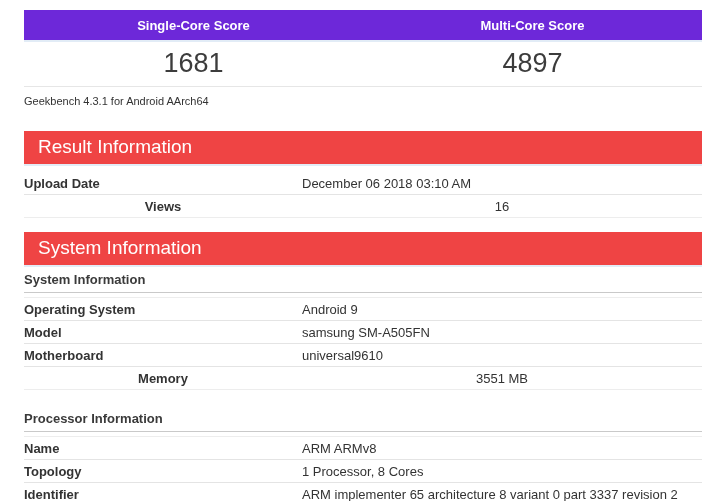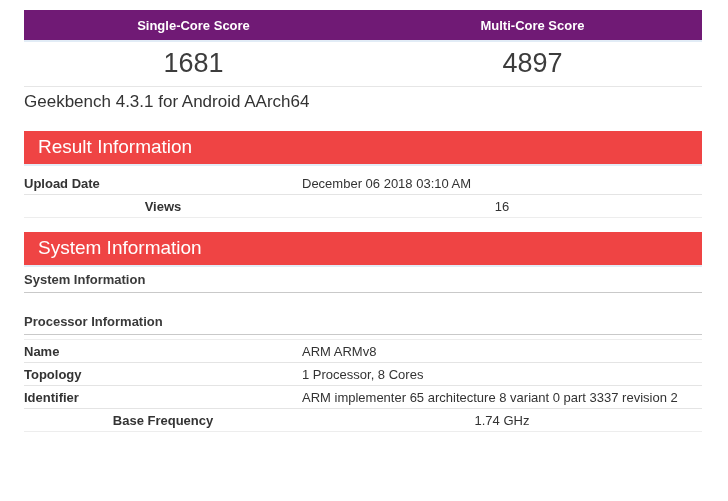--- a/index.html
+++ b/index.html
@@ -10,21 +10,21 @@
     font-family: "Liberation Sans", sans-serif;
     color: #333333;
   }
   .container {
     margin: 10px 26px 0 24px; 
     width: 678px;
   }
   
   .score-header {
     display: flex;
-    background: #701a75;
+    background: #6d28d9;
     height: 30px;
     align-items: center;
     box-shadow: 0 2px 0 #e2ecf6;
   }
   .score-header .cell {
     flex: 1;
     text-align: center;
     color: #ffffff;
     font-size: 13px;
     font-weight: bold;
@@ -35,21 +35,21 @@
     padding: 2px 0 2px;
   }
   .score-values .cell {
     flex: 1;
     text-align: center;
     font-size: 27px;
     line-height: 42px;
     color: #3c3c3c;
   }
   .version-line {
-    font-size: 17px;
+    font-size: 11px;
     line-height: 15px;
     padding: 7px 0 8px;
     color: #333333;
   }
   
   .section { margin-top: 14px; }
   .section-bar {
     background: #ef4444;
     color: #ffffff;
     font-size: 19px;
@@ -118,20 +118,40 @@
         </tr>
       </tbody>
     </table>
   </div>
 
   <div class="section">
     <div class="section-bar">System Information</div>
 
     <div class="subsection">
       <div class="subsection-title">System Information</div>
+      <table class="info after-subheader">
+        <tbody>
+          <tr>
+            <td class="lbl">Operating System</td>
+            <td class="val">Android 9</td>
+          </tr>
+          <tr>
+            <td class="lbl">Model</td>
+            <td class="val">samsung SM-A505FN</td>
+          </tr>
+          <tr>
+            <td class="lbl">Motherboard</td>
+            <td class="val">universal9610</td>
+          </tr>
+          <tr>
+            <td class="lbl">Memory</td>
+            <td class="val">3551 MB</td>
+          </tr>
+        </tbody>
+      </table>
     </div>
 
     <div class="subsection">
       <div class="subsection-title">Processor Information</div>
       <table class="info after-subheader">
         <tbody>
           <tr>
             <td class="lbl">Name</td>
             <td class="val">ARM ARMv8</td>
           </tr>

